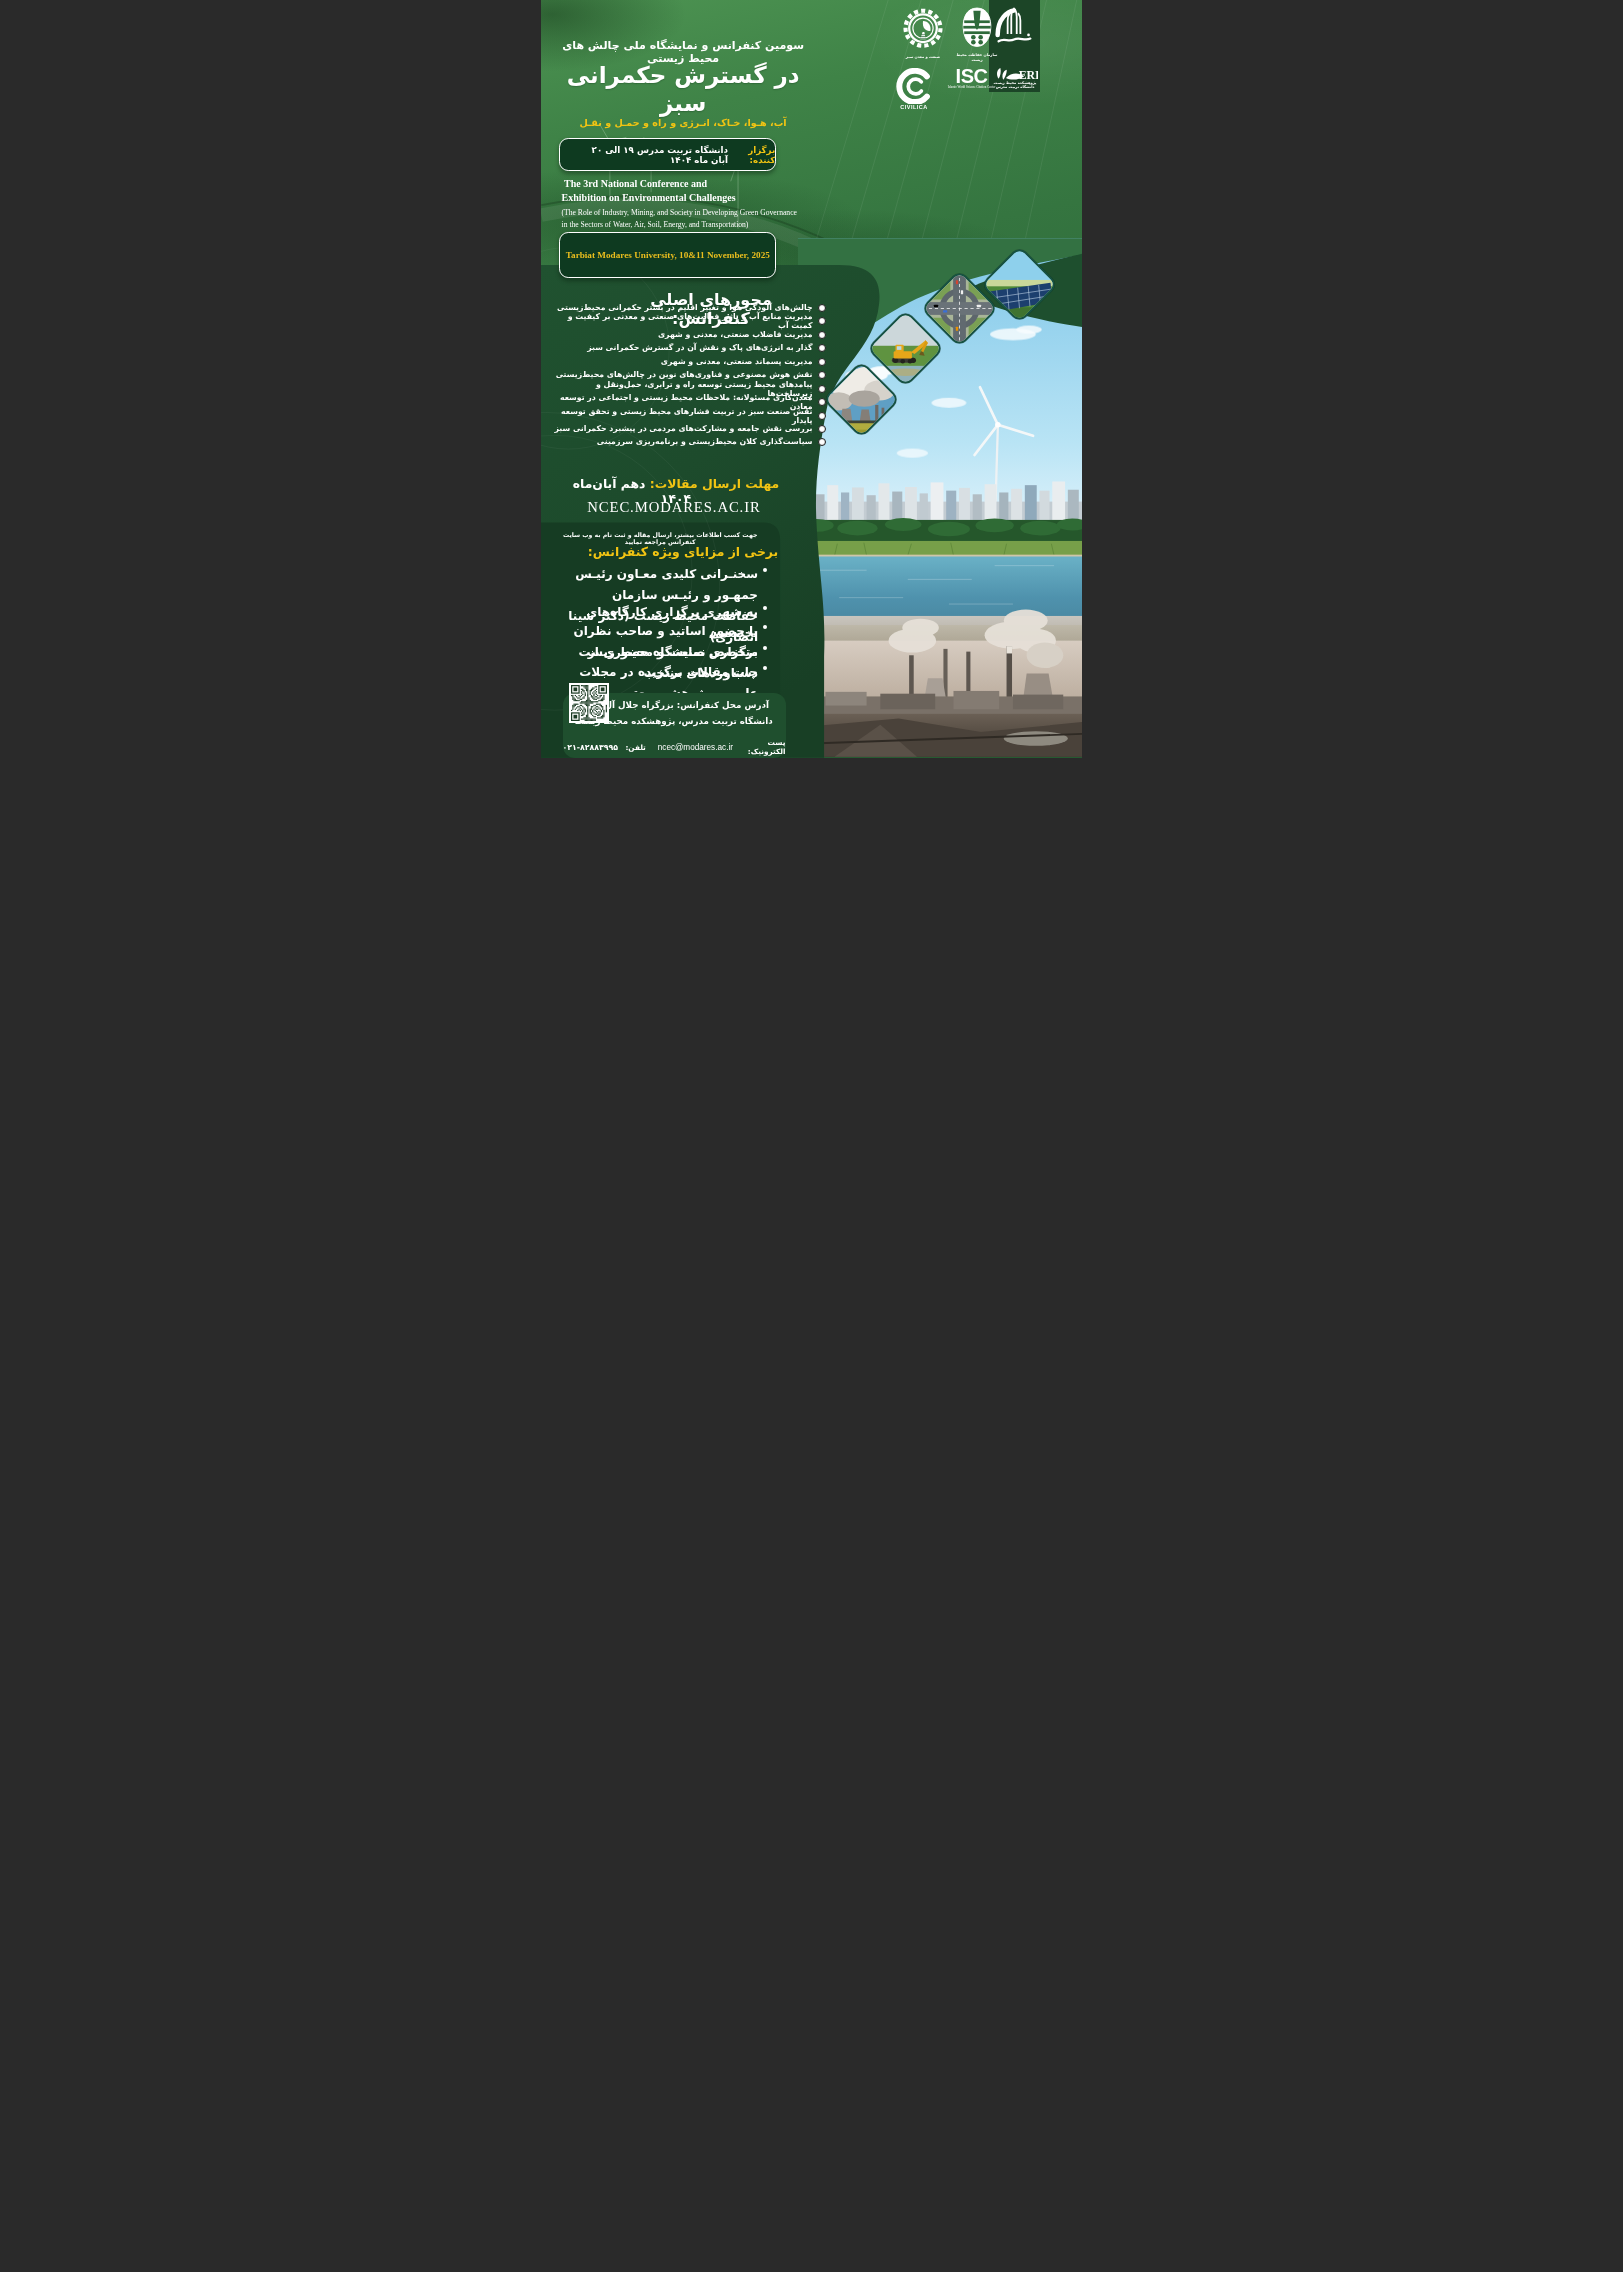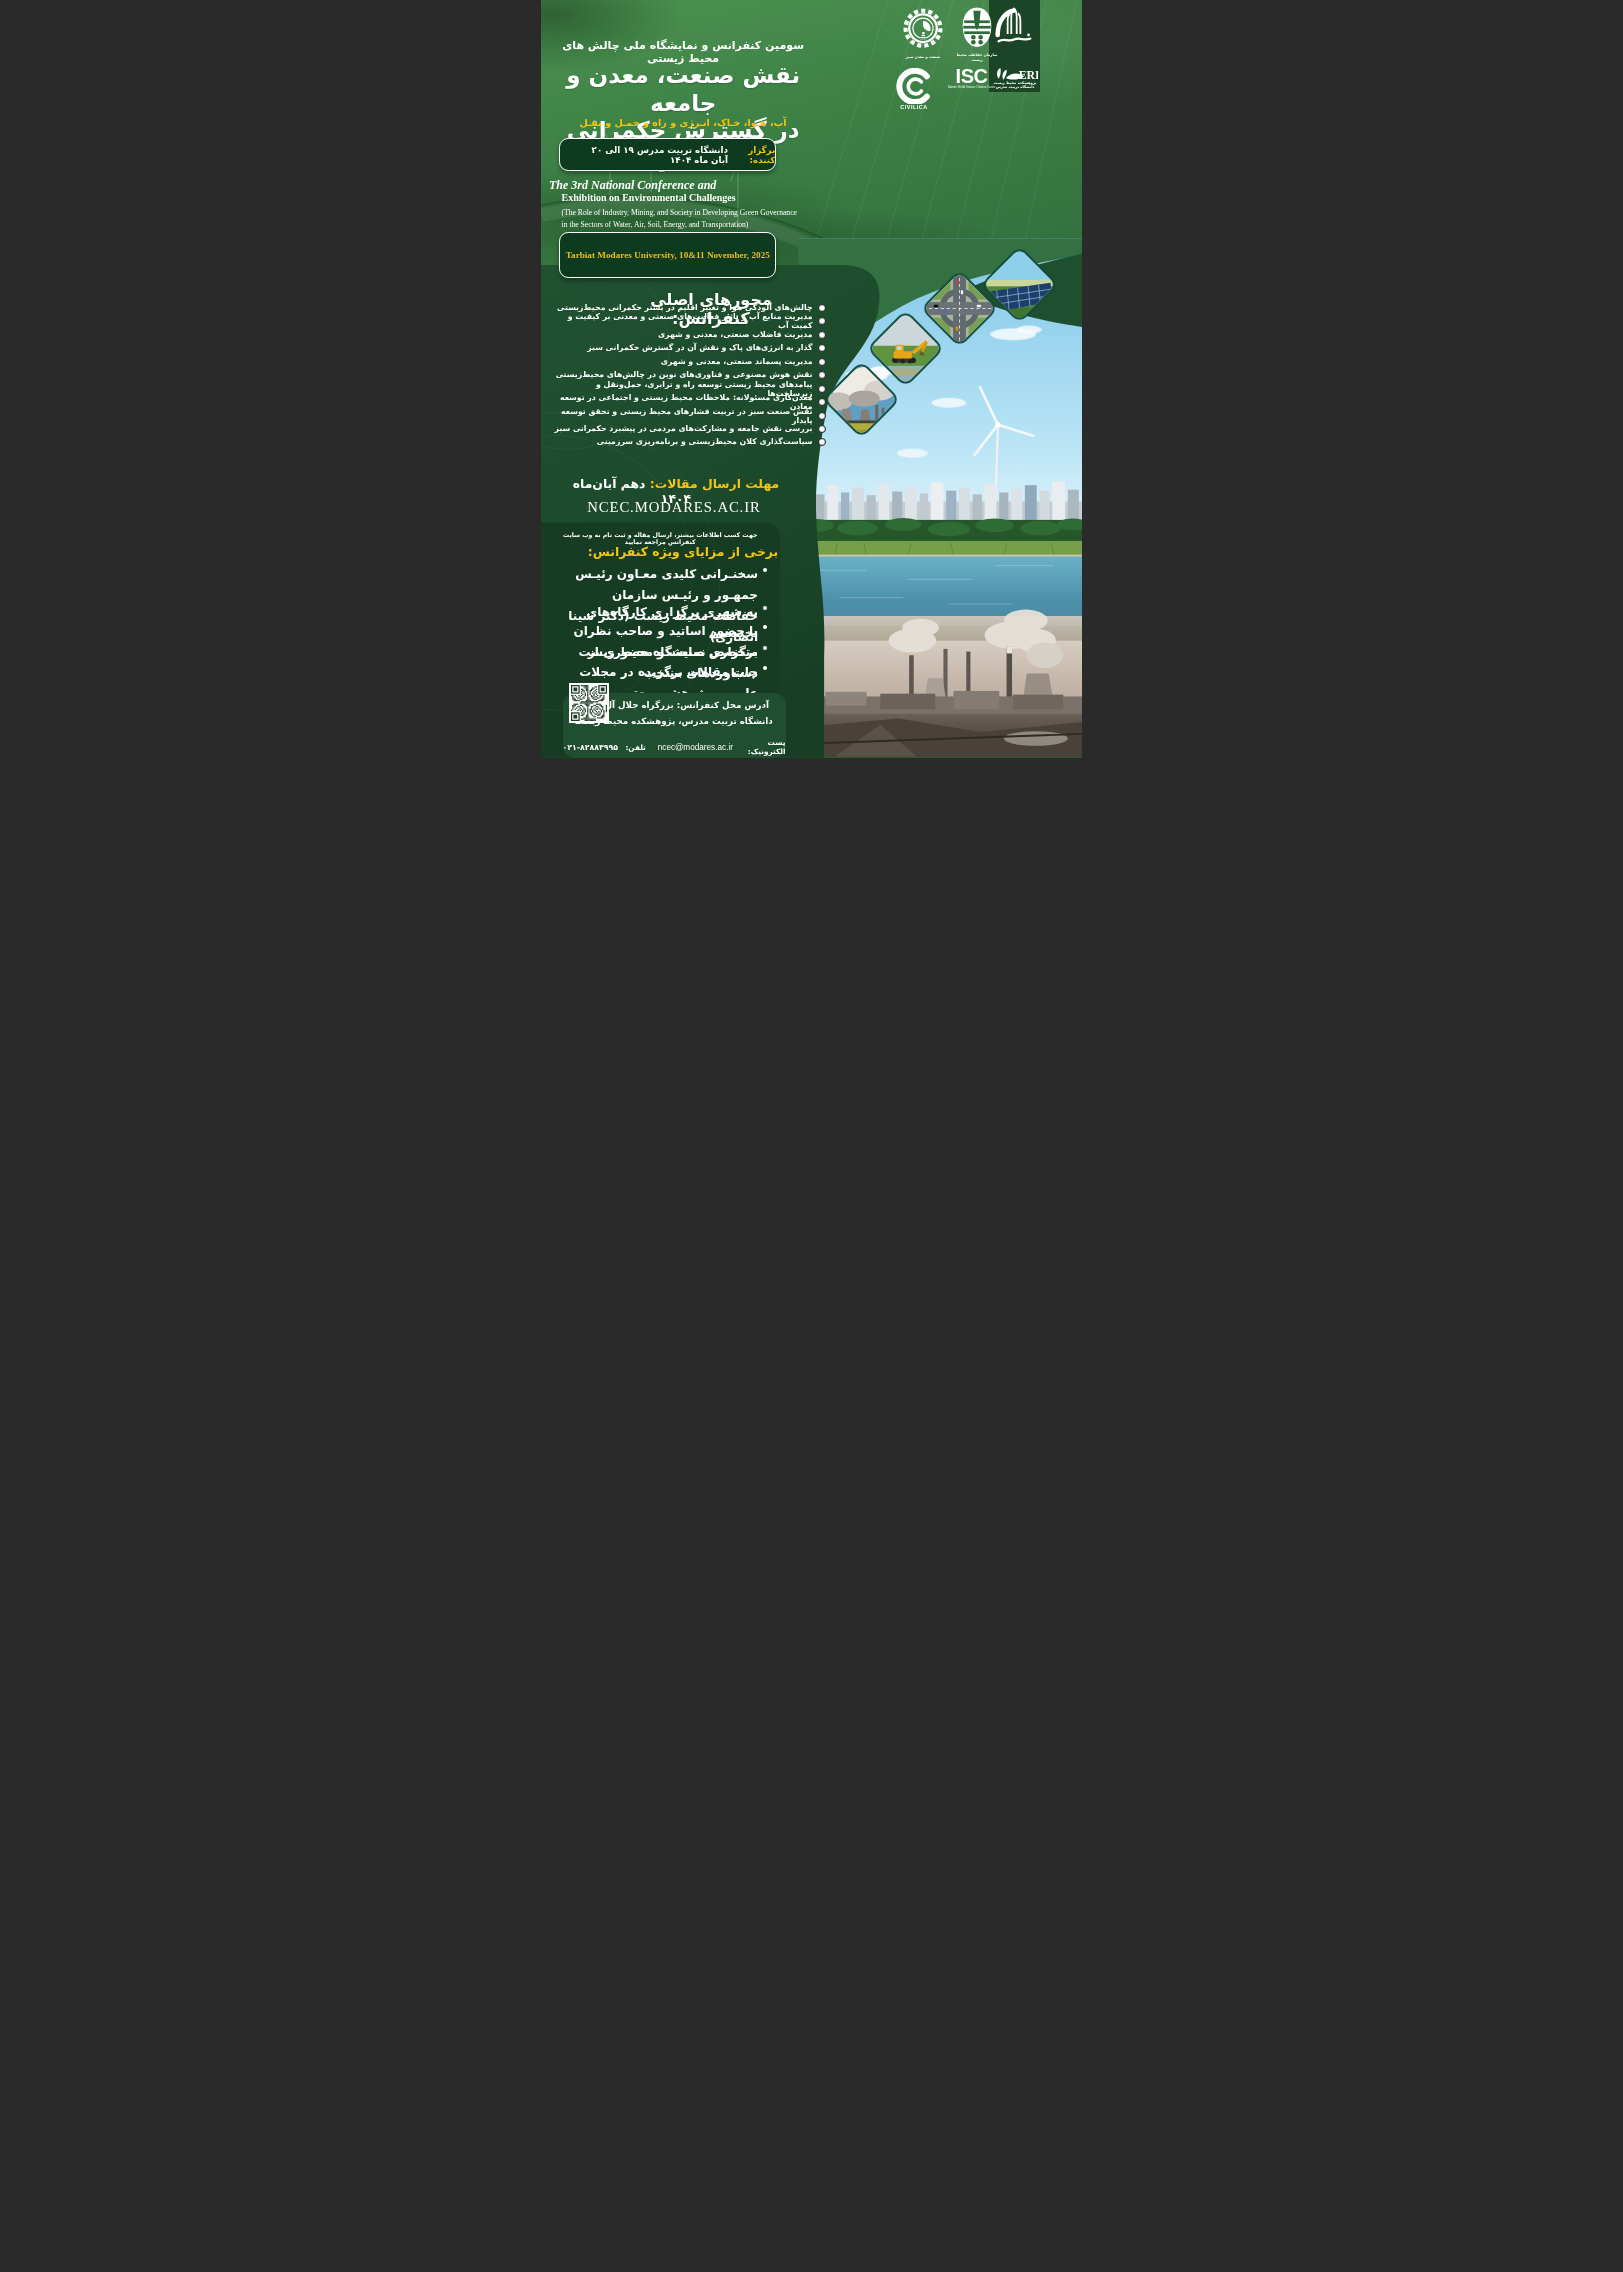--- a/index.html
+++ b/index.html
@@ -19,21 +19,21 @@
   .stripe{left:448px;top:0;width:51px;height:92px;background:#1c4527;}
   
   .fa{direction:rtl;unicode-bidi:plaintext;}
   .t-small{left:4.6px;top:39px;width:275px;text-align:center;color:#ffffff;font-size:11px;font-weight:700;}
   .t-main{left:2.7px;top:62px;width:279px;text-align:center;color:#ffffff;font-size:23px;line-height:27.5px;font-weight:800;letter-spacing:-0.5px;text-shadow:0 0.9px 1.4px rgba(0,30,10,.25);}
   .t-sub{left:4.6px;top:117px;width:275px;text-align:center;color:#f2c413;font-size:9.6px;font-weight:700;}
   .banner{background:#0e3a20;border:1.8px solid #ffffff;border-radius:9.2px;box-shadow:0 2.7px 4.6px rgba(0,20,8,.38);}
   .banner1{left:18.3px;top:138px;width:215px;height:31px;display:flex;align-items:center;justify-content:center;gap:3.2px;direction:rtl;font-size:8.7px;font-weight:700;}
   .banner1 .lbl{color:#f2c413;} .banner1 .txt{color:#ffffff;margin-left:12px;}
   .eng{color:#ffffff;font-family:"Liberation Serif","DejaVu Serif",serif;}
-  .e1{left:8px;top:178px;width:261px;font-size:12px;font-weight:700;font-style:italic;}
+  .e1{left:23px;top:178px;width:261px;font-size:10px;font-weight:700;}
   .e2{left:20.6px;top:192px;width:261px;font-size:10px;font-weight:700;}
   .e3{left:20.6px;top:208px;width:266px;font-size:7.6px;}
   .e4{left:20.6px;top:220px;width:266px;font-size:7.6px;}
   .banner2{left:18.3px;top:232px;width:215px;height:44px;display:flex;align-items:center;justify-content:center;
     color:#e9bd1e;font-family:"Liberation Serif","DejaVu Serif",serif;font-size:9.2px;font-weight:700;white-space:nowrap;}
   .themes-h{left:69px;top:290px;width:202px;text-align:center;color:#ffffff;font-size:16px;font-weight:800;text-shadow:0 0.9px 1.4px rgba(0,30,10,.3);}
   .tlist{left:11.5px;top:301px;width:273px;height:151px;}
   .titem{position:absolute;left:0;right:0;height:13px;display:flex;direction:rtl;align-items:center;gap:5px;color:#fff;font-size:7.8px;font-weight:700;}
   .tbul{flex:0 0 6px;width:6px;height:6px;border-radius:50%;background:#fff;border:1.4px solid #1c1c1c;box-shadow:inset 0 0 0 0.9px #e8e8e8;}
   .deadline{left:27.5px;top:476px;width:215px;text-align:center;direction:rtl;font-size:12.4px;font-weight:800;}
@@ -391,21 +391,20 @@
       <rect x="110" y="92" width="7" height="38" fill="#6e6862"></rect>
         <rect x="124" y="98" width="6" height="32" fill="#6e6862"></rect>
       <rect x="0" y="126" width="160" height="8" fill="#3f4436"></rect>
       <rect x="0" y="132" width="160" height="28" fill="#b0ad3e"></rect>
       <rect x="0" y="146" width="160" height="14" fill="#9a982f"></rect>
     </svg>
   </div>
 
   <div class="abs t-small fa z4">سومین کنفرانس و نمایشگاه ملی چالش های محیط زیستی</div>
   <div class="abs t-main fa z4">
-    <div>نقش صنعت، معدن و جامعه</div>
     <div>در گسترش حکمرانی سبز</div>
   </div>
   <div class="abs t-sub fa z4">آب، هـوا، خـاک، انـرژی و راه و حمـل و نقـل</div>
 
   <div class="abs banner banner1 z4">
     <span class="lbl">برگزار کننده:</span>
     <span class="txt">دانشگاه تربیت مدرس ۱۹ الی ۲۰ آبان ماه ۱۴۰۴</span>
   </div>
 
   <div class="abs eng e1 z4">The 3rd National Conference and</div>

